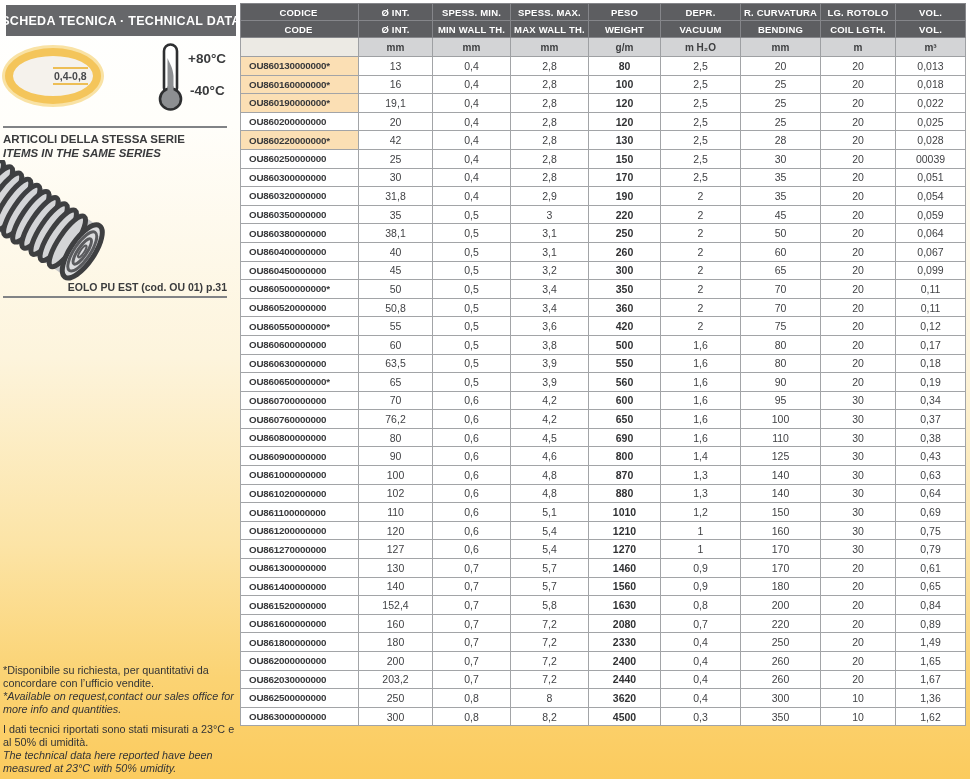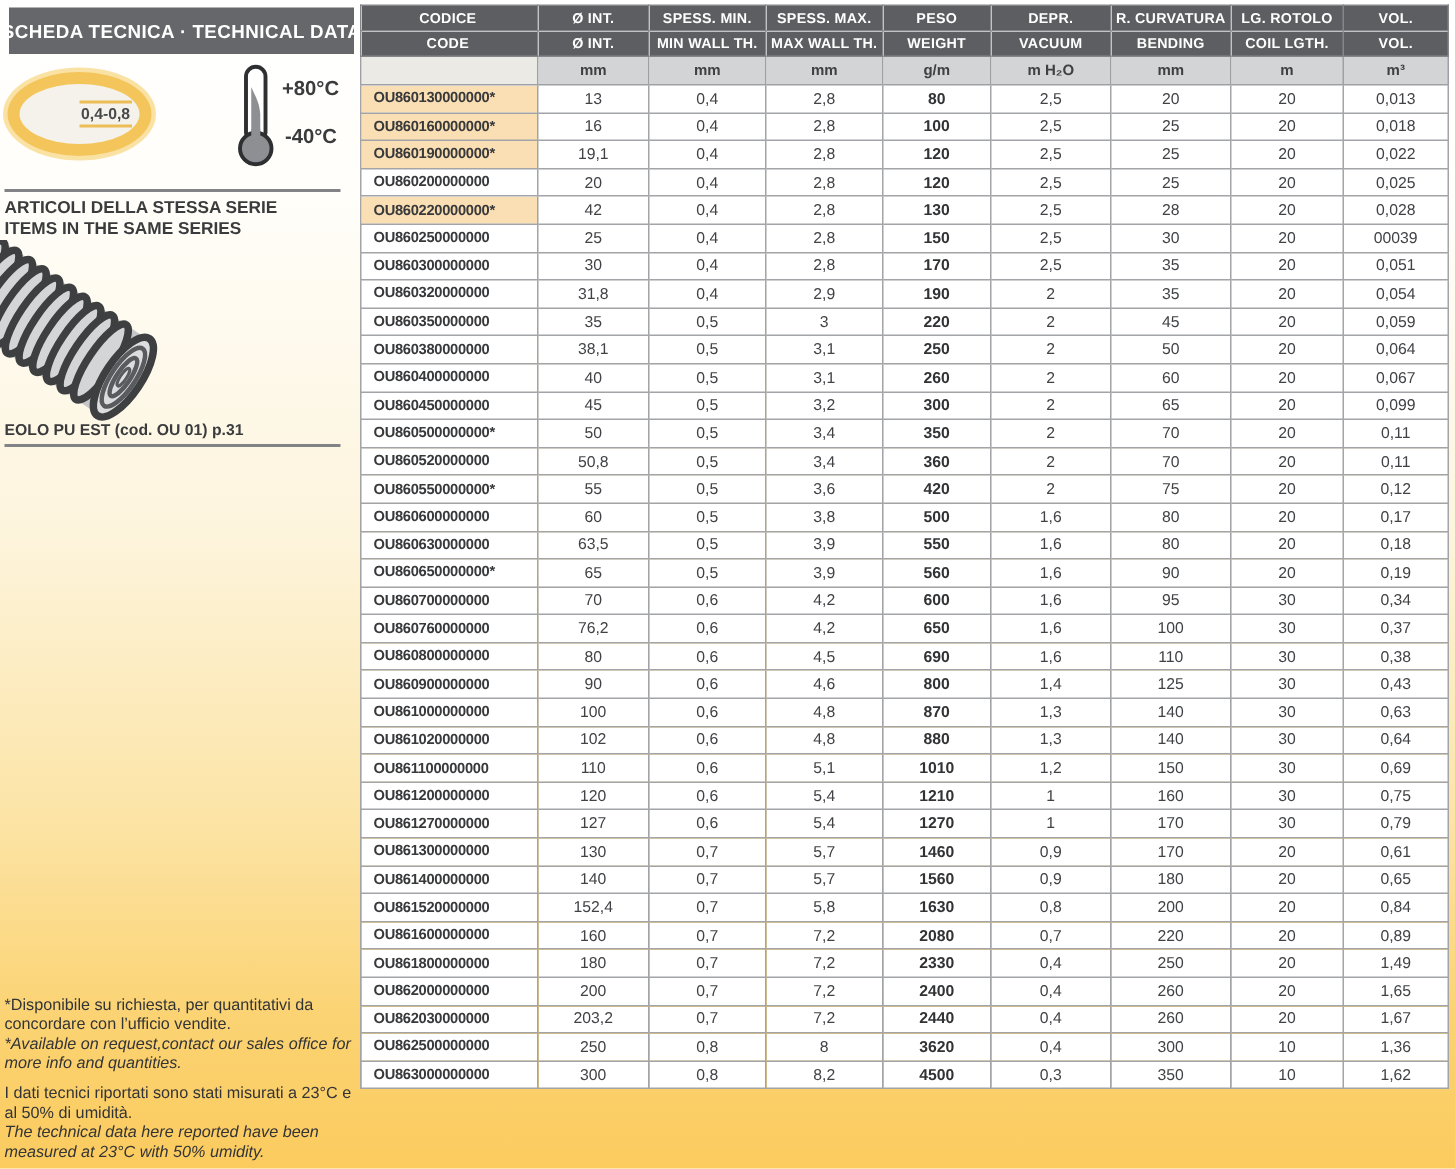--- a/index.html
+++ b/index.html
@@ -24,23 +24,23 @@
     font-size:10.5px;font-weight:bold;color:#48494B;white-space:nowrap;
     border-top:2px solid #EDBE55;border-bottom:2px solid #EDBE55;padding:1px 1px;
   }
   .thermo{position:absolute;left:156px;top:42px;}
   .temp-high{position:absolute;left:188px;top:51px;font-weight:bold;font-size:13.5px;color:#3A3B3D;}
   .temp-low{position:absolute;left:190px;top:83px;font-weight:bold;font-size:13.5px;color:#3A3B3D;}
   .divider{position:absolute;left:3px;width:224px;height:2px;background:#818386;}
   .d1{top:126px;}
   .d2{top:296px;}
   .series-it{position:absolute;left:3px;top:133px;font-weight:bold;font-size:11.5px;color:#3A3B3D;white-space:nowrap;}
-  .series-en{position:absolute;left:3px;top:147px;font-weight:bold;font-size:11.5px;color:#3A3B3D;white-space:nowrap;}
+  .series-en{position:absolute;left:3px;top:147px;font-weight:bold;font-style:italic;font-size:11.5px;color:#3A3B3D;white-space:nowrap;}
   .hose{position:absolute;left:-4px;top:160px;}
-  .product-ref{position:absolute;left:3px;top:281px;width:224px;font-weight:bold;font-size:10.5px;color:#3A3B3D;white-space:nowrap;}
+  .product-ref{position:absolute;left:3px;top:281px;width:224px;text-align:right;font-weight:bold;font-size:10.5px;color:#3A3B3D;white-space:nowrap;}
   .footnotes{position:absolute;left:3px;top:664px;width:233px;font-size:10.8px;color:#333436;line-height:13px;}
   .fn{margin:0;}
   .fn.en{font-style:italic;margin-bottom:7px;}
   
   .spec-table{
     position:absolute;left:240px;top:3px;width:725px;border-collapse:collapse;table-layout:fixed;
   }
   .spec-table th,.spec-table td{overflow:hidden;white-space:nowrap;padding:0 2px;}
   .spec-table thead tr.hrow th{
     background:#5D5E61;color:#ffffff;font-size:9.5px;font-weight:bold;height:16px;

